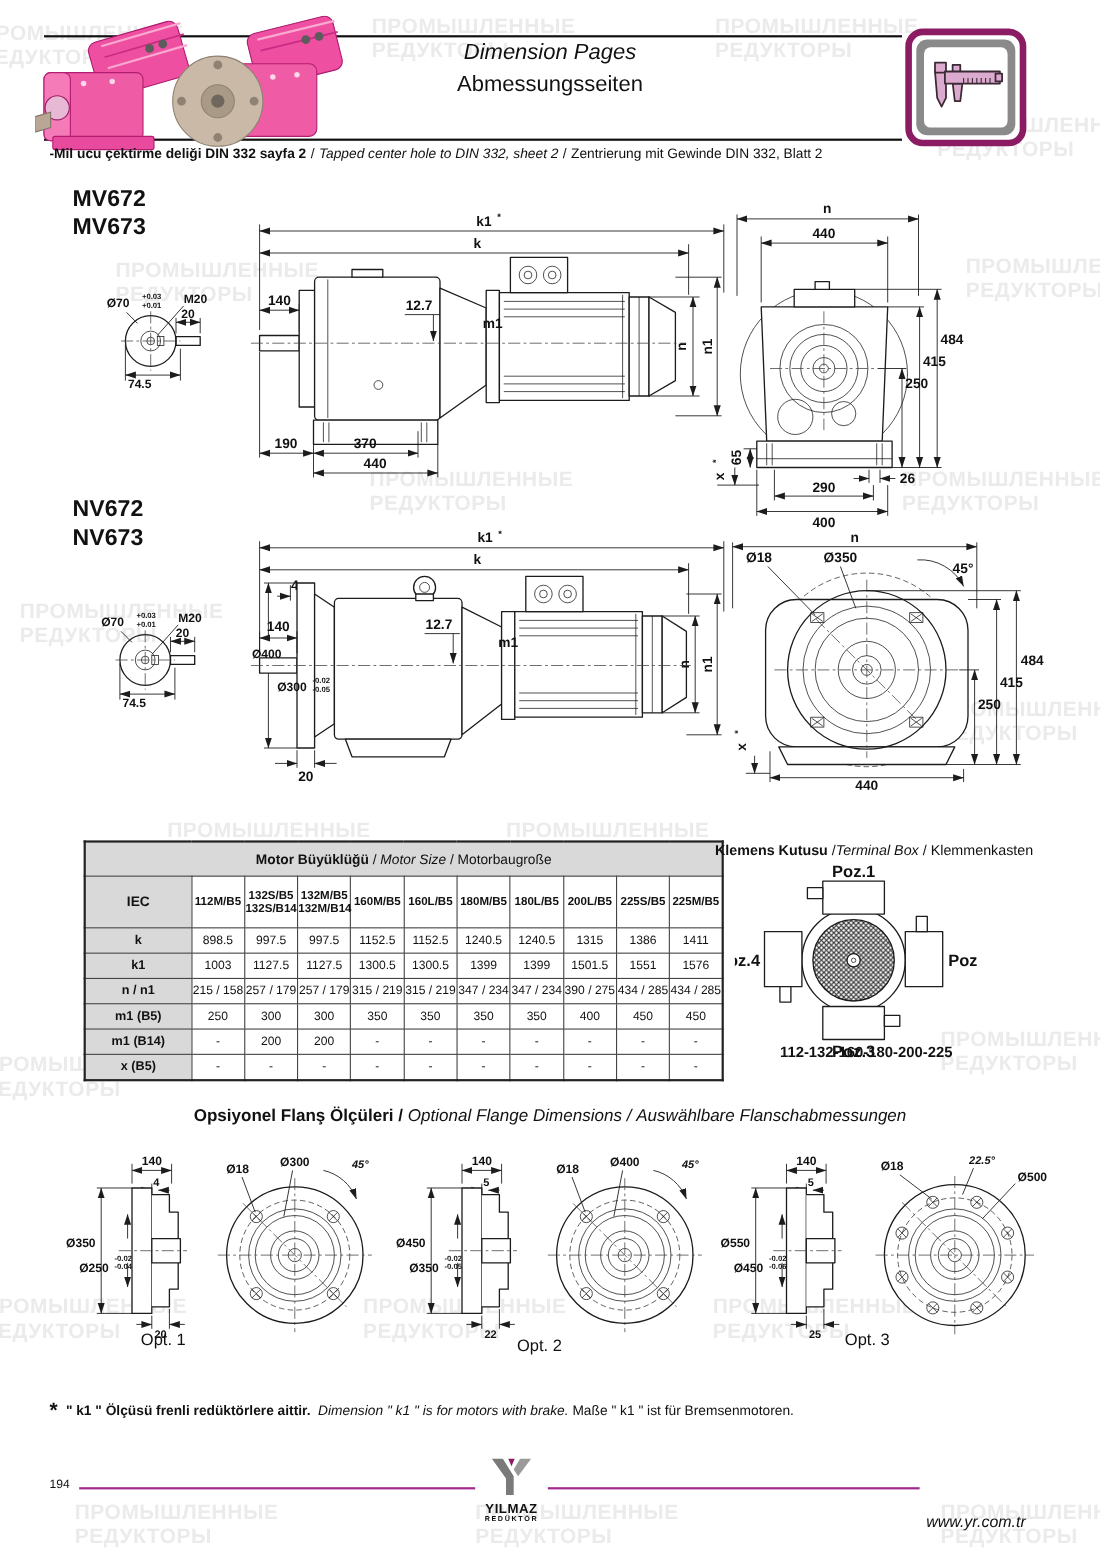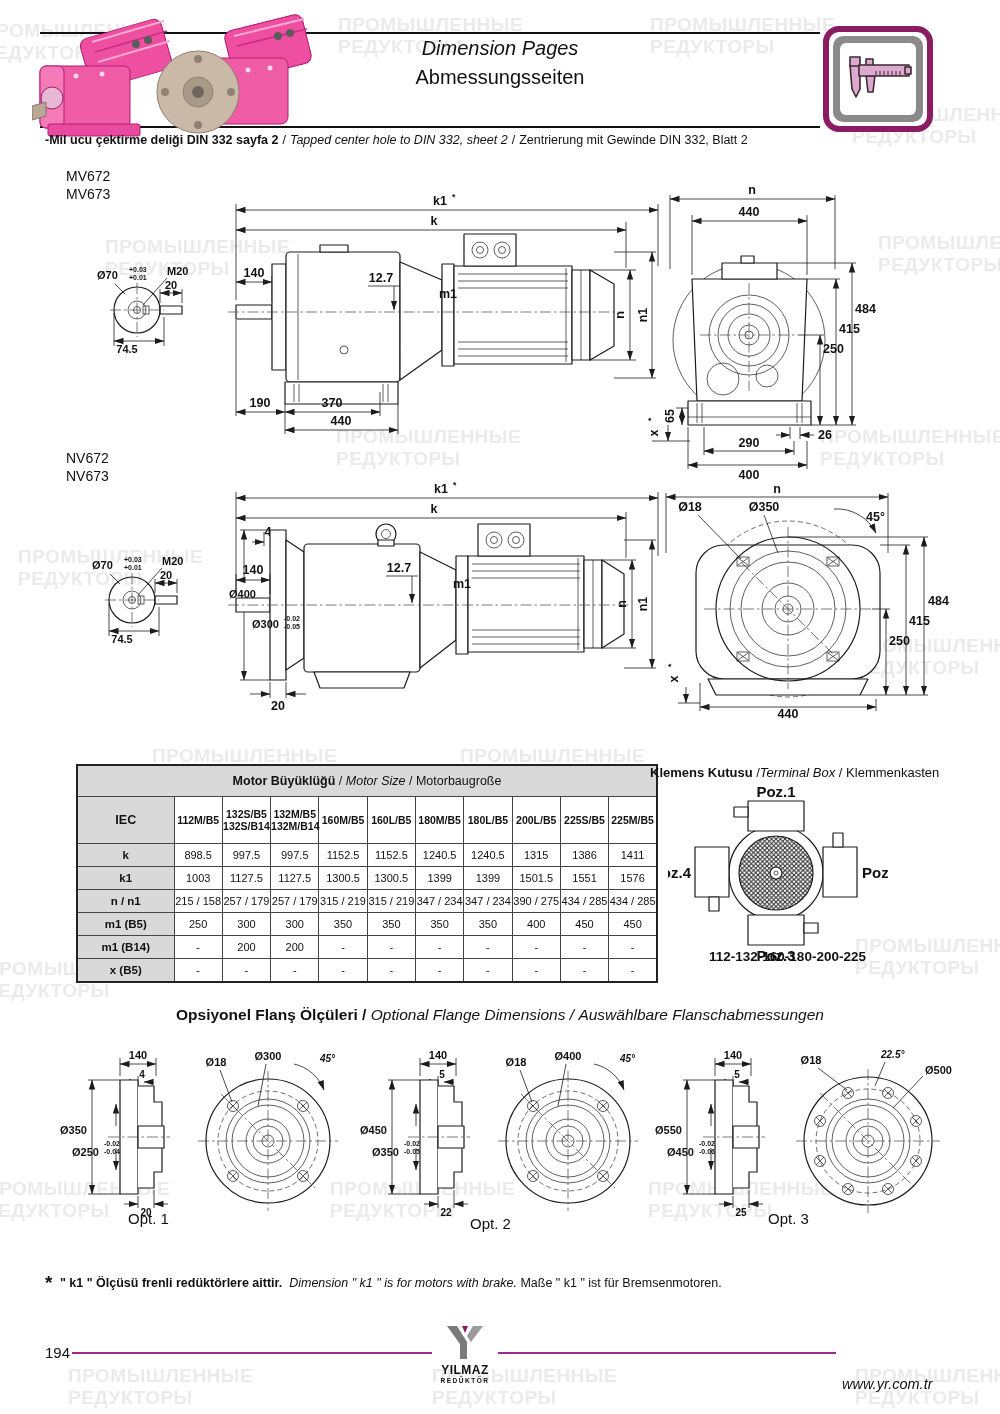--- a/index.html
+++ b/index.html
@@ -17,21 +17,21 @@
   .title-en{font-size:20px;font-style:italic;}
   .title-de{font-size:20px;}
   .title-block div{line-height:1.45;}
   .caliper-outer{position:absolute;border:6px solid var(--accent,#8b1c64);border-radius:16px;background:#fff;padding:4px;}
   .caliper-mid{background:#8a8a8a;border-radius:10px;padding:7px;}
   .caliper-in{background:#fff;border-radius:6px;padding:2px;}
   .note{position:absolute;font-size:12.5px;white-space:nowrap;}
   .note .b{font-weight:bold;}
   .note .i{font-style:italic;}
   .sep{padding:0 4px;}
-  .model-label{position:absolute;font-size:14px;font-weight:normal;line-height:1.25;text-align:right;}
+  .model-label{position:absolute;font-size:21px;font-weight:bold;line-height:1.25;text-align:right;}
   
   svg text{font-family:"Liberation Sans",sans-serif;font-weight:bold;fill:#111;font-size:12.5px;}
   svg .t11{font-size:11px;} svg .t10{font-size:10px;} svg .t7{font-size:7px;} svg .t8{font-size:8.5px;}
   svg .mid{text-anchor:middle;} svg .end{text-anchor:end;}
   .ln{fill:none;stroke:#1c1c1c;stroke-width:1.2;stroke-linejoin:round;}
   .wh{fill:#fff;stroke:#1c1c1c;stroke-width:1.2;stroke-linejoin:round;}
   .tn{fill:none;stroke:#1c1c1c;stroke-width:.7;}
   .dml{fill:none;stroke:#1c1c1c;stroke-width:.8;}
   .dma{marker-start:url(#ar);marker-end:url(#ar);}
   .cl{fill:none;stroke:#444;stroke-width:.7;stroke-dasharray:11 3 2.5 3;}
@@ -51,21 +51,21 @@
   .tb-title .b{font-weight:bold;} .tb-title .i{font-style:italic;}
   .tb-caption{position:absolute;font-weight:bold;font-size:13.5px;text-align:center;}
   .flange-title{position:absolute;width:100%;text-align:center;font-size:15.5px;}
   .flange-title .b{font-weight:bold;} .flange-title .i{font-style:italic;}
   .opt-label{position:absolute;font-weight:normal;font-size:15px;}
   
   .footnotes{position:absolute;font-size:12.5px;line-height:1.75;}
   .footnotes .star{font-size:19px;font-weight:bold;vertical-align:-2px;padding-right:4px;}
   .footnotes .b{font-weight:bold;} .footnotes .i{font-style:italic;}
   
-  .pgnum{position:absolute;font-size:15px;}
+  .pgnum{position:absolute;font-size:11px;}
   .fline{position:absolute;height:2px;background:var(--fline,#a1288c);}
   .logo{position:absolute;text-align:center;width:90px;}
   .logo-t1{font-weight:bold;font-size:12px;letter-spacing:.5px;line-height:1;}
   .logo-t2{font-weight:bold;font-size:6.5px;letter-spacing:1.5px;line-height:1.4;}
   .url{position:absolute;font-style:italic;font-size:14.5px;}
 </style>
 </head>
 <body>
 
 <svg style="position:absolute;width:0;height:0" aria-hidden="true">

